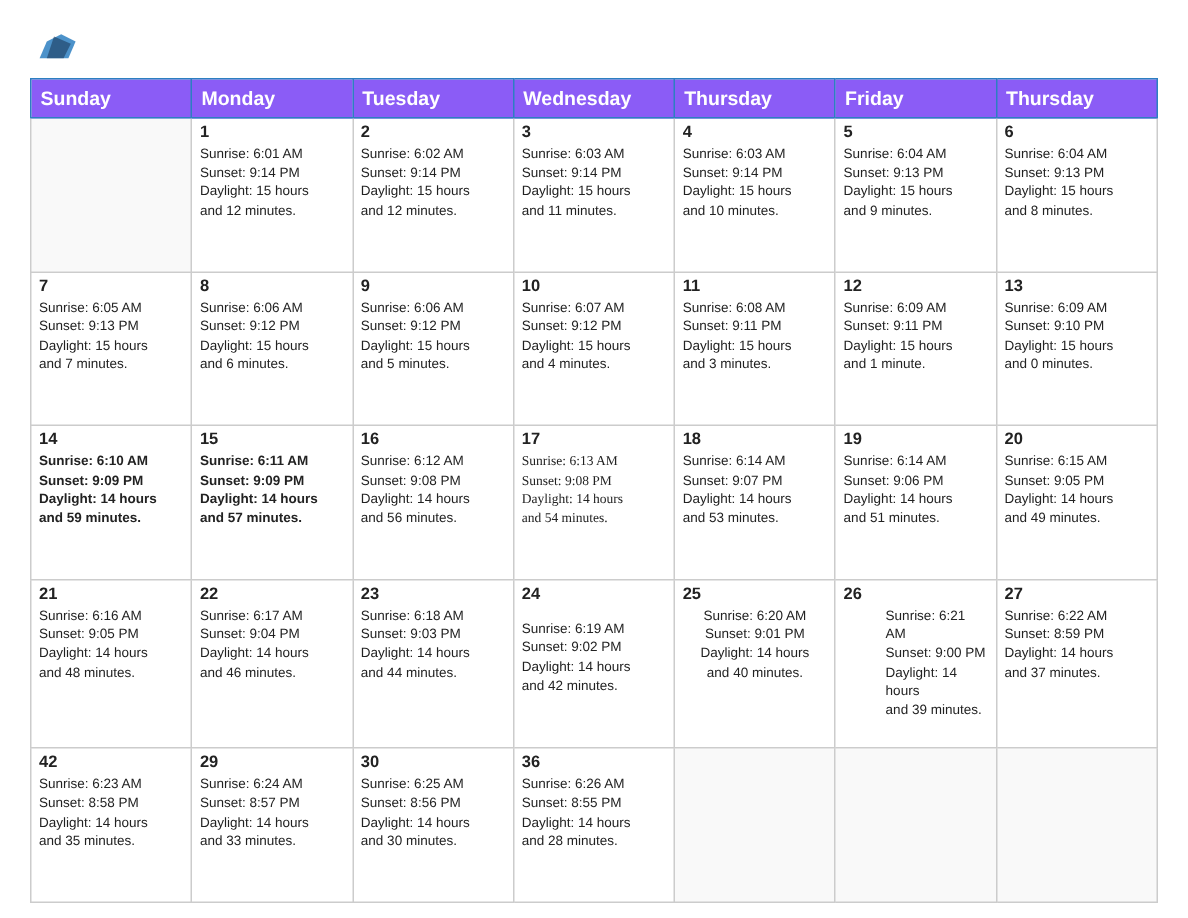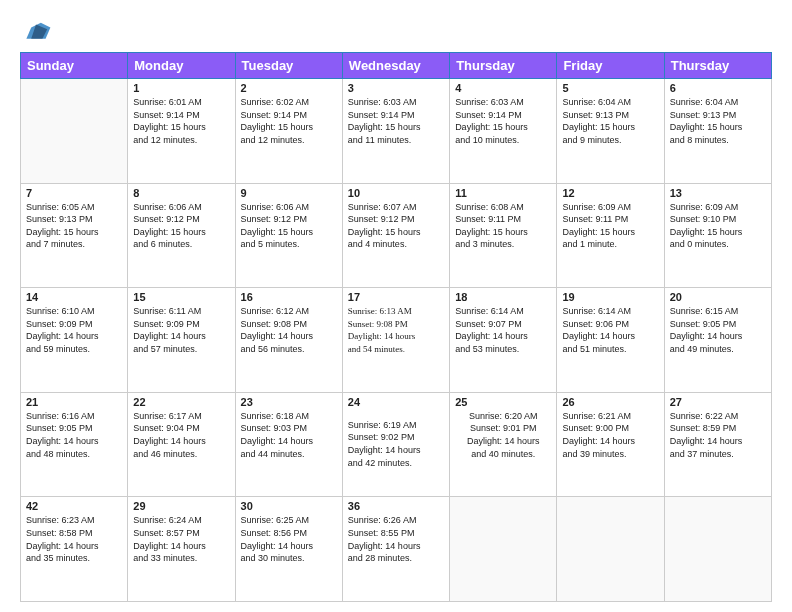--- a/index.html
+++ b/index.html
@@ -218,28 +218,28 @@
             <span class="day-num">13</span>
             <div class="day-info" style="white-space: pre-line;">Sunrise: 6:09 AM
 Sunset: 9:10 PM
 Daylight: 15 hours
 and 0 minutes.</div>
           </td>
         </tr>
         <tr>
           <td>
             <span class="day-num">14</span>
-            <div class="day-info" style="white-space: pre-line;">Sunrise: 6:10 AM
+            <div class="day-info" style="white-space: pre-line; font-weight: bold;">Sunrise: 6:10 AM
 Sunset: 9:09 PM
 Daylight: 14 hours
 and 59 minutes.</div>
           </td>
           <td>
             <span class="day-num">15</span>
-            <div class="day-info" style="white-space: pre-line;">Sunrise: 6:11 AM
+            <div class="day-info" style="white-space: pre-line; font-weight: bold;">Sunrise: 6:11 AM
 Sunset: 9:09 PM
 Daylight: 14 hours
 and 57 minutes.</div>
           </td>
           <td>
             <span class="day-num">16</span>
             <div class="day-info" style="white-space: pre-line;">Sunrise: 6:12 AM
 Sunset: 9:08 PM
 Daylight: 14 hours
 and 56 minutes.</div>
@@ -304,21 +304,21 @@
           </td>
           <td>
             <span class="day-num">25</span>
             <div class="day-info" style="white-space: pre-line; text-align: center;">Sunrise: 6:20 AM
 Sunset: 9:01 PM
 Daylight: 14 hours
 and 40 minutes.</div>
           </td>
           <td>
             <span class="day-num">26</span>
-            <div class="day-info" style="white-space: pre-line;">Sunrise: 6:21 AM
+            <div class="day-info" style="white-space: pre-line; margin-left: 28px;">Sunrise: 6:21 AM
 Sunset: 9:00 PM
 Daylight: 14 hours
 and 39 minutes.</div>
           </td>
           <td>
             <span class="day-num">27</span>
             <div class="day-info" style="white-space: pre-line;">Sunrise: 6:22 AM
 Sunset: 8:59 PM
 Daylight: 14 hours
 and 37 minutes.</div>

